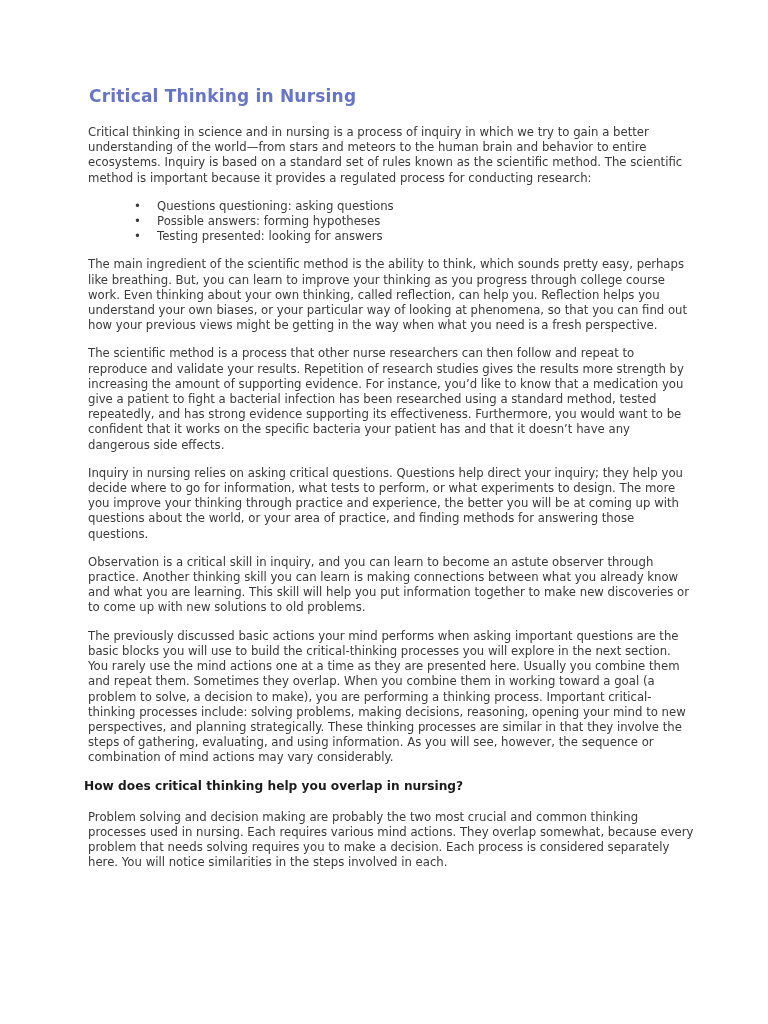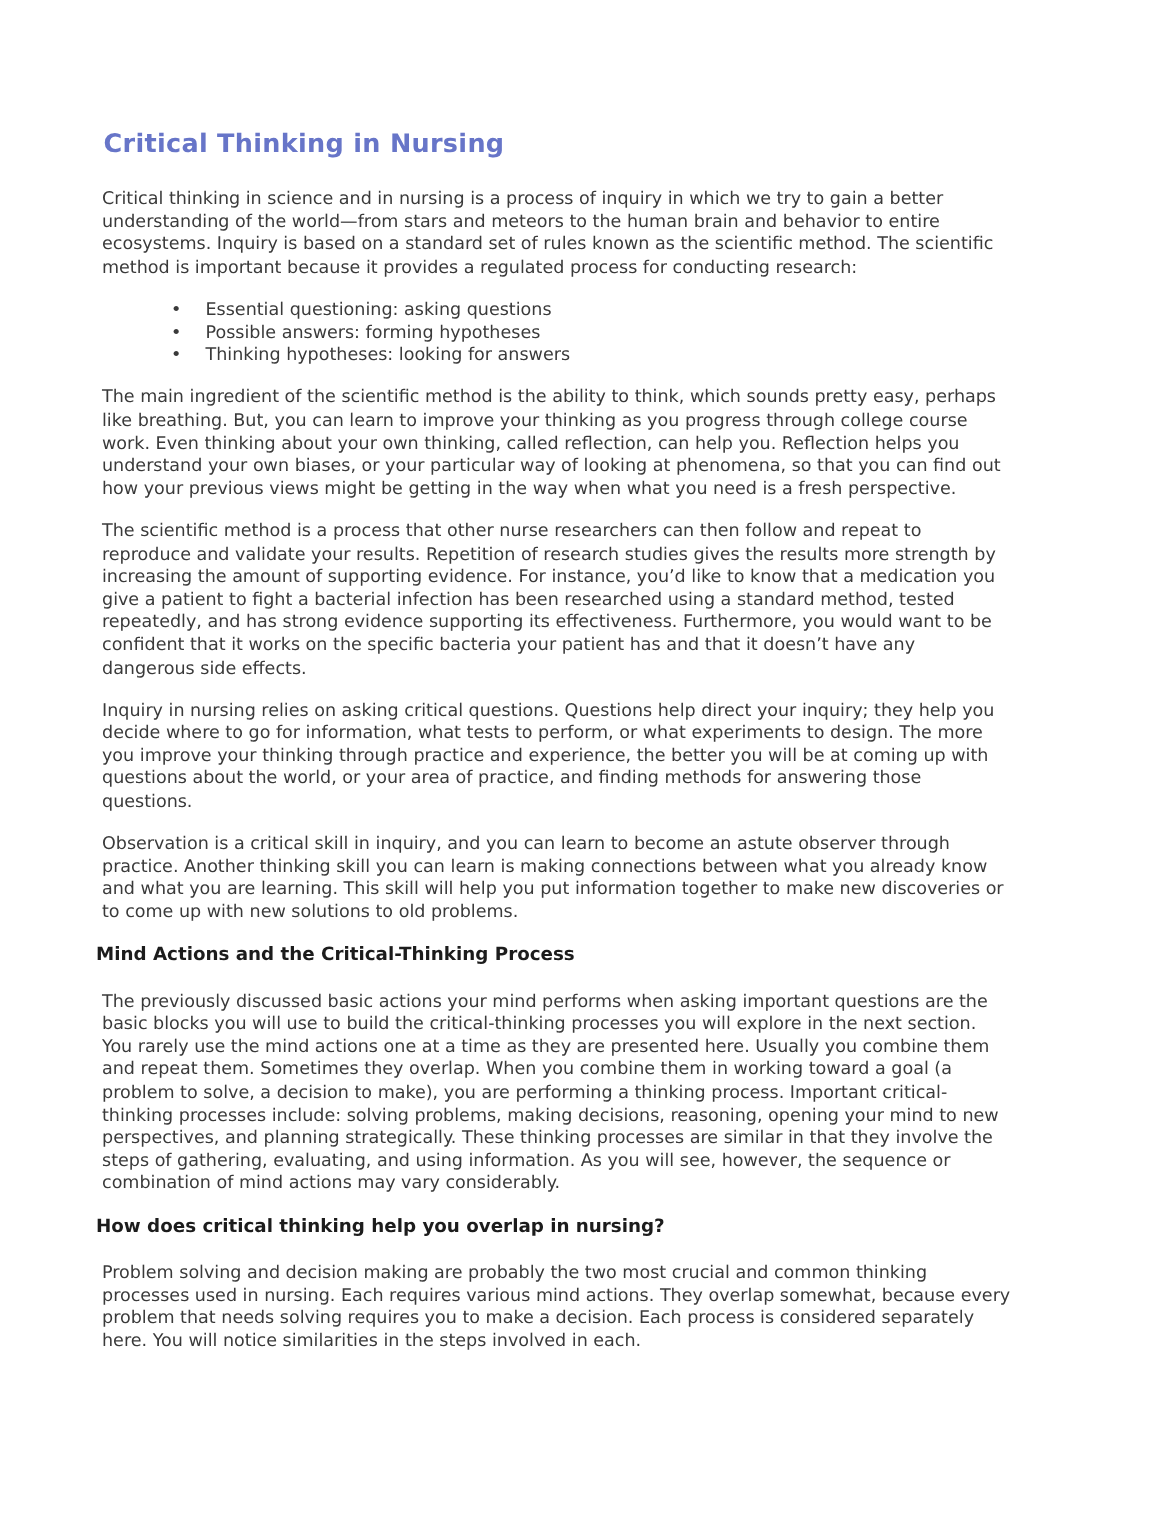--- a/index.html
+++ b/index.html
@@ -12,21 +12,21 @@
     height: 1024px;
     overflow: hidden;
     font-family: "DejaVu Sans", "Liberation Sans", sans-serif;
   }
   .page {
     position: relative;
     width: 768px;
     height: 1024px;
     background: var(--page-bg, #ffffff);
     box-sizing: border-box;
-    padding: 86px 54px 0 64px;
+    padding: 86px 54px 0 84px;
   }
   .doc-title {
     font-size: 17px;
     font-weight: bold;
     color: var(--title-color, #6775c8);
     margin: 0 0 19px 5px;
     letter-spacing: 0.2px;
   }
   .para {
     font-size: 11.7px;
@@ -67,23 +67,23 @@
 <div class="page">
 
   <h1 class="doc-title">Critical Thinking in Nursing</h1>
 
   <p class="para">Critical thinking in science and in nursing is a process of inquiry in which we try to gain a better
 understanding of the world—from stars and meteors to the human brain and behavior to entire
 ecosystems. Inquiry is based on a standard set of rules known as the scientific method. The scientific
 method is important because it provides a regulated process for conducting research:</p>
 
   <ul class="bullet-list">
-    <li>Essential questioning: asking questions</li>
+    <li>Questions questioning: asking questions</li>
     <li>Possible answers: forming hypotheses</li>
-    <li>Thinking hypotheses: looking for answers</li>
+    <li>Testing presented: looking for answers</li>
   </ul>
 
   <p class="para">The main ingredient of the scientific method is the ability to think, which sounds pretty easy, perhaps
 like breathing. But, you can learn to improve your thinking as you progress through college course
 work. Even thinking about your own thinking, called reflection, can help you. Reflection helps you
 understand your own biases, or your particular way of looking at phenomena, so that you can find out
 how your previous views might be getting in the way when what you need is a fresh perspective.</p>
 
   <p class="para">The scientific method is a process that other nurse researchers can then follow and repeat to
 reproduce and validate your results. Repetition of research studies gives the results more strength by
@@ -97,21 +97,20 @@
 decide where to go for information, what tests to perform, or what experiments to design. The more
 you improve your thinking through practice and experience, the better you will be at coming up with
 questions about the world, or your area of practice, and finding methods for answering those
 questions.</p>
 
   <p class="para">Observation is a critical skill in inquiry, and you can learn to become an astute observer through
 practice. Another thinking skill you can learn is making connections between what you already know
 and what you are learning. This skill will help you put information together to make new discoveries or
 to come up with new solutions to old problems.</p>
 
-  <h2 class="sub-heading">Mind Actions and the Critical-Thinking Process</h2>
 
   <p class="para">The previously discussed basic actions your mind performs when asking important questions are the
 basic blocks you will use to build the critical-thinking processes you will explore in the next section.
 You rarely use the mind actions one at a time as they are presented here. Usually you combine them
 and repeat them. Sometimes they overlap. When you combine them in working toward a goal (a
 problem to solve, a decision to make), you are performing a thinking process. Important critical-
 thinking processes include: solving problems, making decisions, reasoning, opening your mind to new
 perspectives, and planning strategically. These thinking processes are similar in that they involve the
 steps of gathering, evaluating, and using information. As you will see, however, the sequence or
 combination of mind actions may vary considerably.</p>

